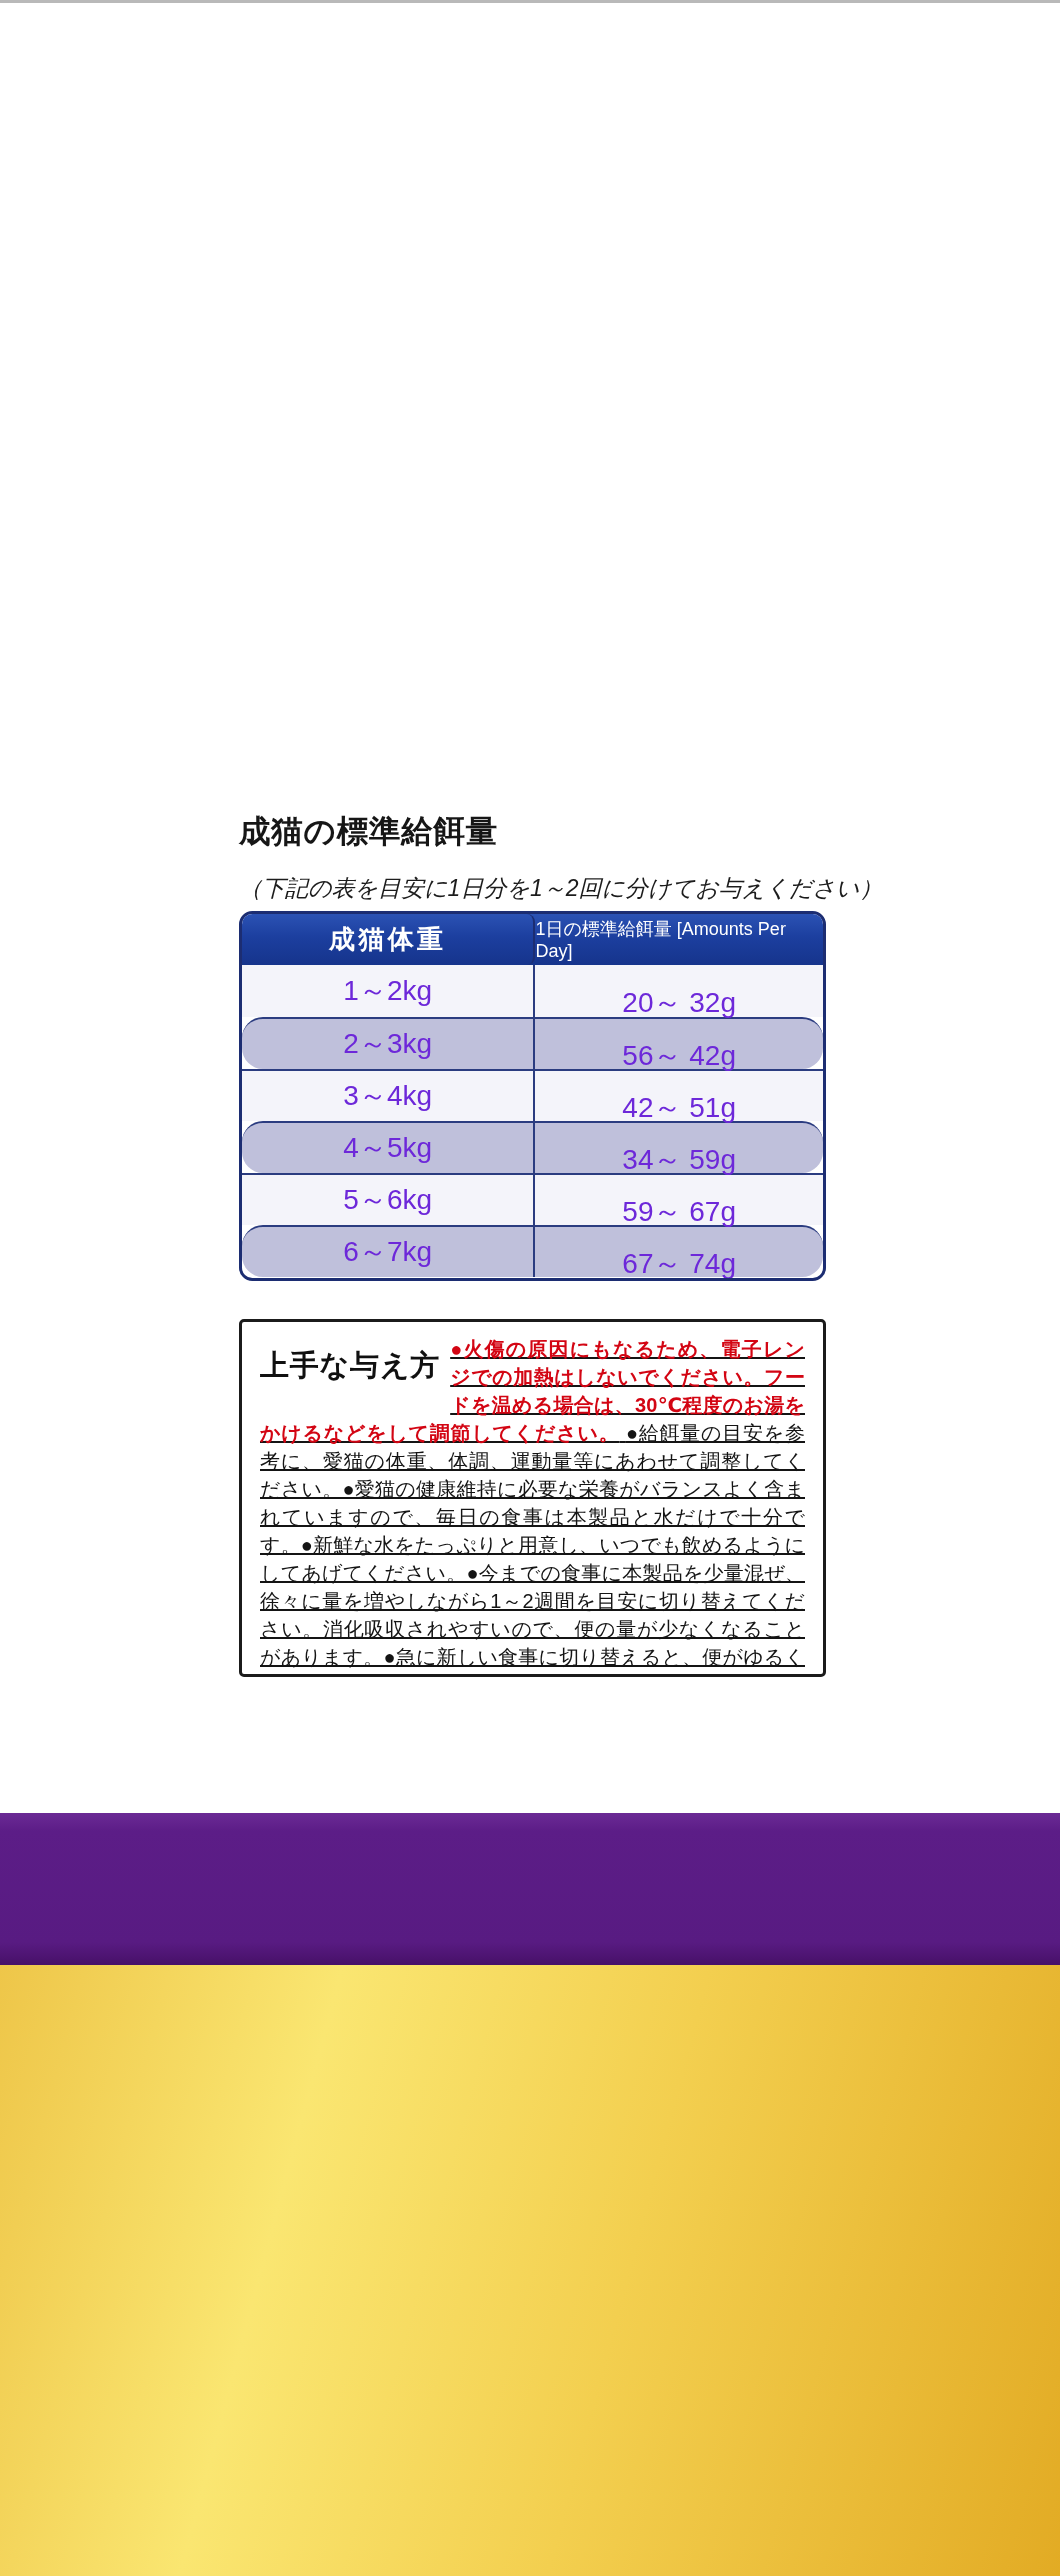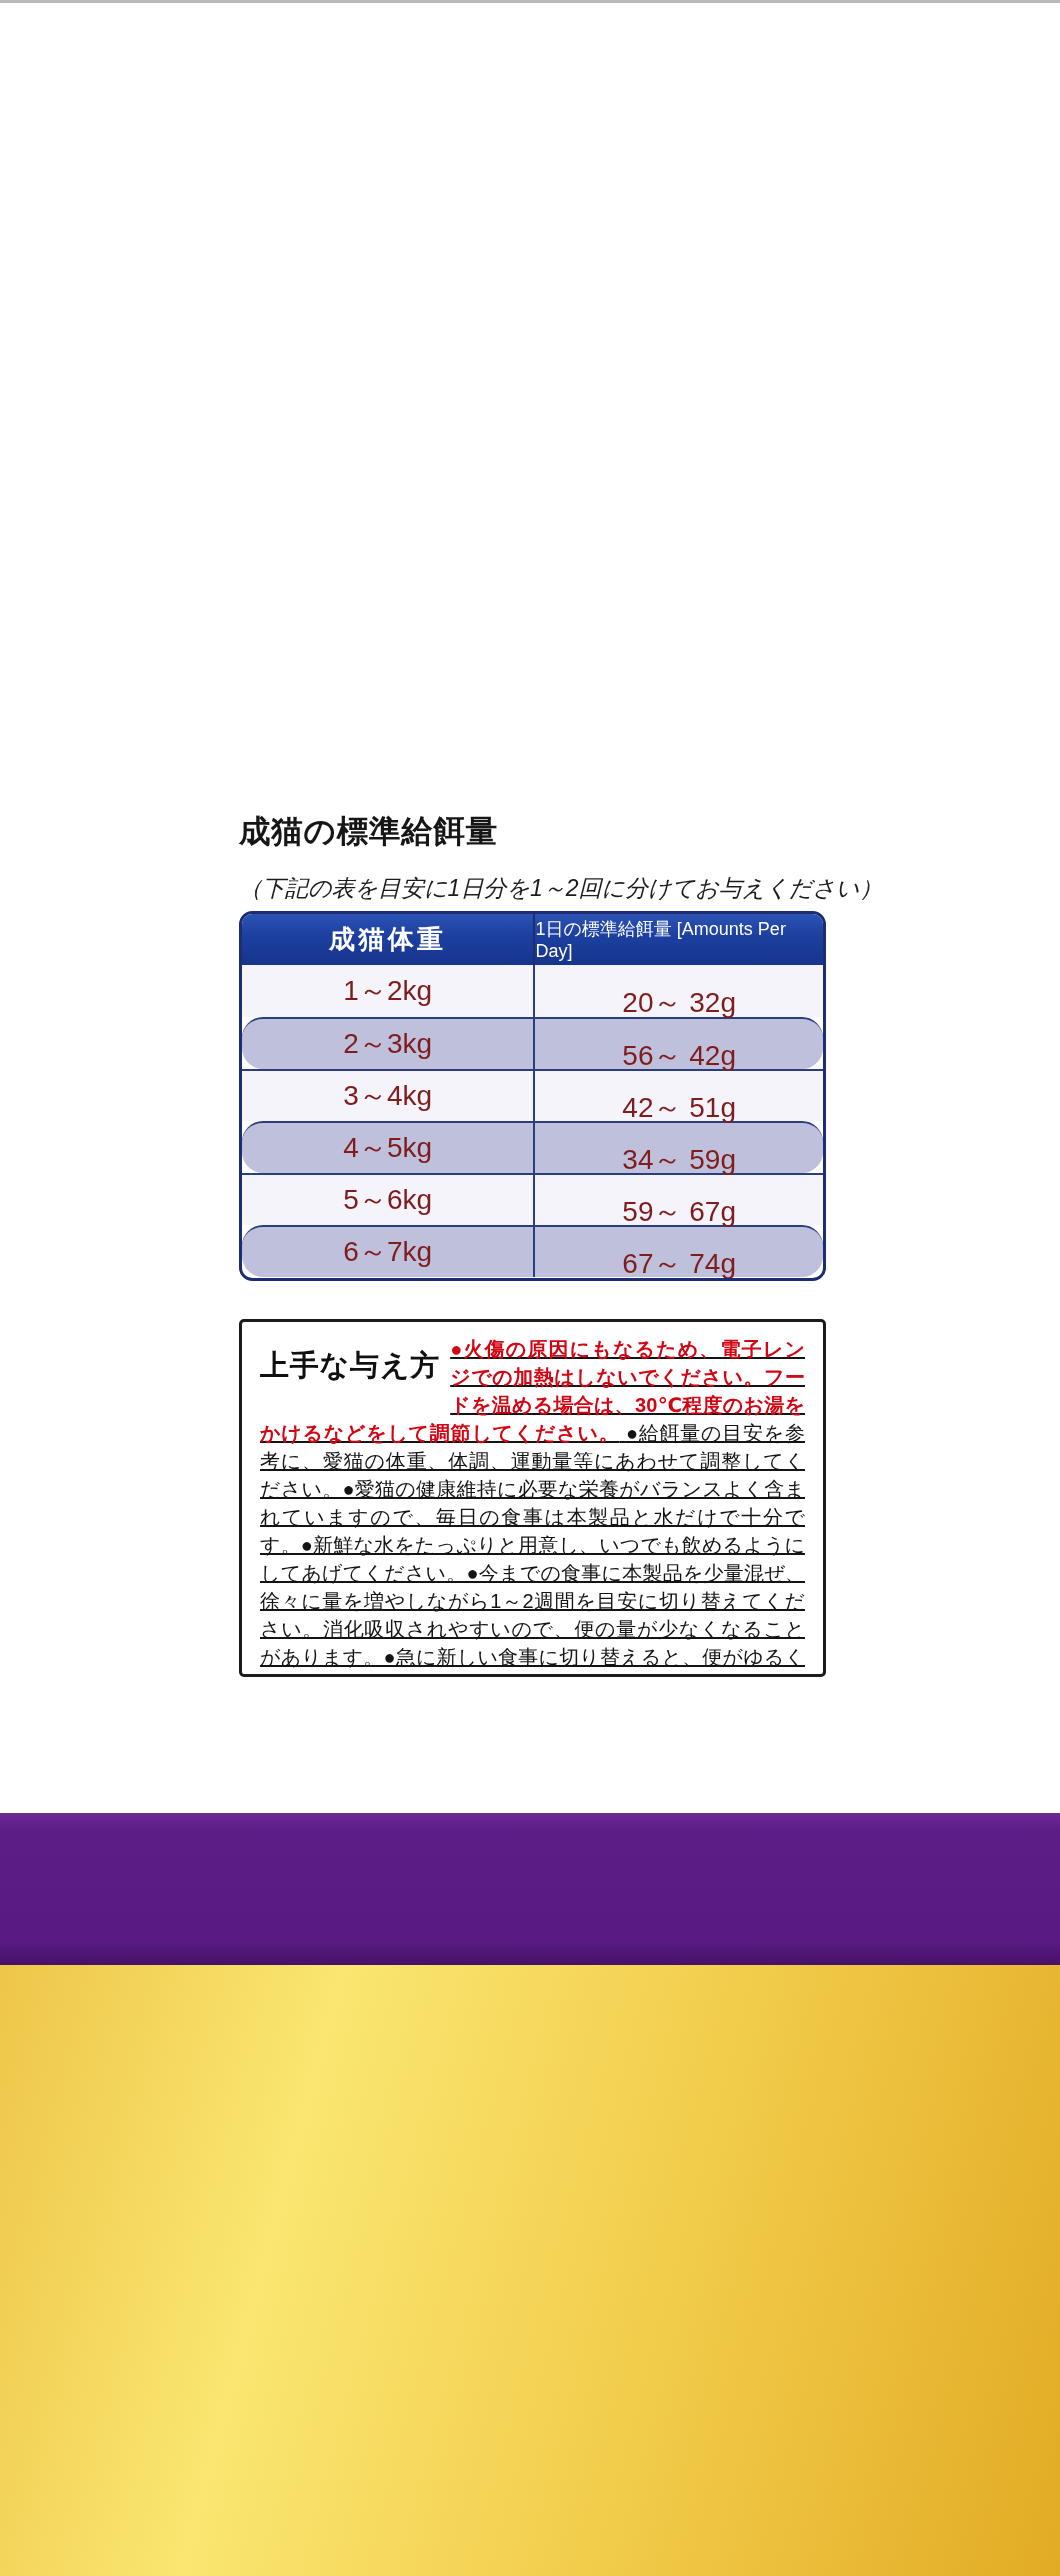--- a/index.html
+++ b/index.html
@@ -28,32 +28,33 @@
     border:3.3px solid #1c2d72; border-radius:13.3px; overflow:hidden;
     background:#ffffff;
   }
   .ft-header {
     display:flex; height:51px;
     background:linear-gradient(#2b52b4 0%, #1c3f9f 45%, #16348c 100%);
   }
   .ft-th {
     display:flex; align-items:center; justify-content:center;
     color:#ffffff;
+    border-radius:8px;
   }
   .ft-th-weight {
     width:50.5%; font-size:26px; font-weight:bold; letter-spacing:3.3px;
     border-right:2.5px solid #1c2d72;
   }
   .ft-th-amount { width:49.5%; font-size:18px; font-weight:normal; }
   .ft-row { display:flex; height:52px; border-top:2.5px solid #2b3c80; }
   .ft-row.light { background:#f4f4fa; }
   .ft-row.lavender { background:#bfc0db;border-radius:21px; }
   .ft-td {
     display:flex; align-items:center; justify-content:center;
-    font-size:28px; color:#7f1d1d;
+    font-size:28px; color:#6d28d9;
   }
   .ft-td-weight { width:50.5%; border-right:2.5px solid #2b3c80; }
   .ft-td-amount { width:49.5%;margin-top:24px; }
   
   .tips-box {
     position:absolute; left:239px; top:1319px; width:587px; height:358px;
     border:3.3px solid #1b1b1b; border-radius:5px; background:#ffffff;
     padding:13.3px 18px 10px 18px; overflow:hidden;
     font-size:20px; line-height:28px; color:#141414;
     text-align:justify;

